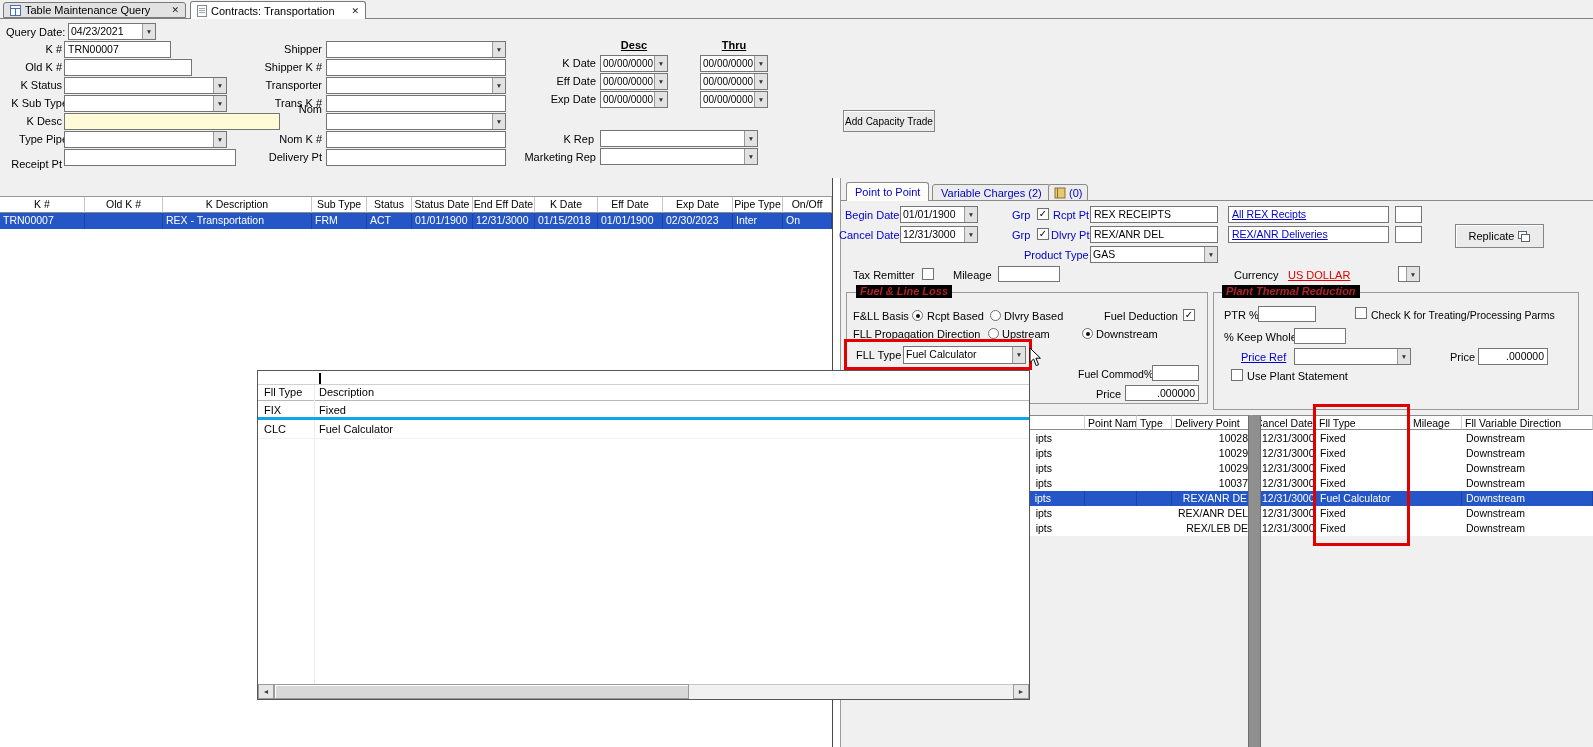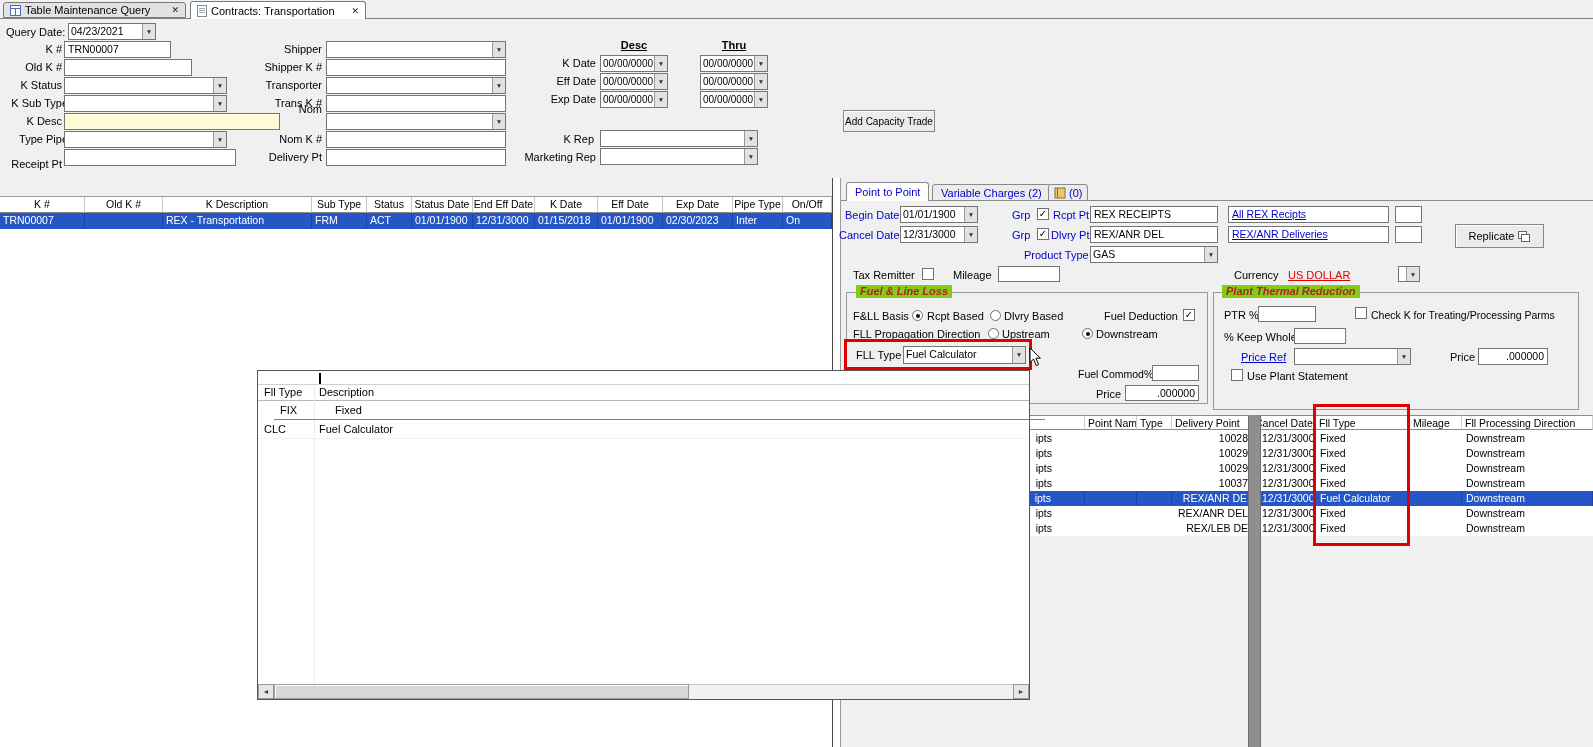--- a/index.html
+++ b/index.html
@@ -14,21 +14,21 @@
 .lnk{color:#0000cc;text-decoration:underline;white-space:nowrap;cursor:pointer}
 .txt{position:absolute;background:#fff;border:1px solid #757575;height:17px;line-height:15px;padding:0 3px;font-size:10.5px;white-space:nowrap;overflow:hidden}
 .cmb{position:absolute;background:#fff;border:1px solid #757575;height:17px;display:flex;overflow:hidden}
 .cmb .v{flex:1;padding:0 2px;line-height:15px;font-size:10.5px;white-space:nowrap;overflow:hidden}
 .cmb .a{width:13px;background:#e2e2e2;border-left:1px solid #9a9a9a;font-size:6.5px;line-height:15px;text-align:center;color:#333;flex:none}
 .chk{position:absolute;width:12px;height:12px;background:#fff;border:1px solid #707070;font-size:10px;line-height:10px;text-align:center;font-family:"DejaVu Sans",sans-serif;overflow:hidden}
 .rad{position:absolute;width:11px;height:11px;background:#fff;border:1px solid #707070;border-radius:50%}
 .rad.on::after{content:"";position:absolute;left:2.5px;top:2.5px;width:4px;height:4px;border-radius:50%;background:#111}
 .btn{position:absolute;background:#ebebeb;border:1px solid #858585;box-shadow:inset 1px 1px 0 #fff;display:flex;align-items:center;justify-content:center;gap:4px;cursor:pointer;white-space:nowrap}
 .grp{position:absolute;border:1px solid #999;background:transparent}
-.grp-t{position:absolute;background:#84cc16;padding:0 4px;color:#b22222;font-weight:bold;font-style:italic;white-space:nowrap;height:13px;line-height:13px}
+.grp-t{position:absolute;background:#000000;padding:0 4px;color:#b22222;font-weight:bold;font-style:italic;white-space:nowrap;height:13px;line-height:13px}
 .vline{position:absolute;width:1px}
 .hline{position:absolute;height:1px}
 .ghead{position:absolute;display:flex;background:#fff;border-top:1px solid #9a9a9a}
 .ghead .h{border-right:1px solid #c6c6c6;border-bottom:1px solid #8a8a8a;height:16px;line-height:15px;font-size:10.5px;text-align:center;overflow:hidden;white-space:nowrap;flex:none}
 .grow{position:absolute;display:flex}
 .grow .d{height:16px;line-height:15px;font-size:10.5px;padding:0 3px;overflow:hidden;white-space:nowrap;flex:none}
 .sel{background:#2456c8;color:#fff}
 .sel .d{border-right:1px solid rgba(0,0,0,0.2)}
 .mc0{width:85px}.mc1{width:78px}.mc2{width:149px}.mc3{width:55px}.mc4{width:45px}.mc5{width:61px}.mc6{width:62px}.mc7{width:63px}.mc8{width:65px}.mc9{width:70px}.mc10{width:50px}.mc11{width:49px}
 .p-head{position:absolute;display:flex}
@@ -313,21 +313,21 @@
 
 <div class="abs" style="left:841px;top:415px;width:752px;height:121px;background:#fff"></div>
 <div class="p-head" style="left:841px;top:415px;width:752px">
   <div class="h pc0"></div>
   <div class="h pc1">Point Name</div>
   <div class="h pc2">Type</div>
   <div class="h pc3">Delivery Point</div>
   <div class="h pc4">Cancel Date</div>
   <div class="h pc5">Fll Type</div>
   <div class="h pc6">Mileage</div>
-  <div class="h pc7">Fll Processing Direction</div>
+  <div class="h pc7">Fll Variable Direction</div>
 </div>
 <div class="p-row" style="left:841px;top:431px;width:752px">
   <div class="d pc0">ipts</div>
     <div class="d pc1"></div>
     <div class="d pc2"></div>
     <div class="d pc3">10028</div>
     <div class="d pc4">12/31/3000</div>
     <div class="d pc5">Fixed</div>
     <div class="d pc6"></div>
     <div class="d pc7">Downstream</div>
@@ -398,21 +398,21 @@
 <div class="popup">
   <div class="abs" style="left:0;top:0;width:771px;height:14px;border-bottom:1px solid #d0d0d0">
     <span></span>
     <div class="abs" style="left:61px;top:2px;width:2px;height:11px;background:#000"></div>
   </div>
   <div class="abs" style="left:0;top:14px;width:771px;height:16px;border-bottom:1px solid #b8b8b8;background:#fff">
     <span class="pop-cell1" style="top:1px">Fll Type</span>
     <span class="pop-cell2" style="top:1px">Description</span>
   </div>
   <div class="vline" style="left:56px;top:14px;height:300px;background:#ececec"></div>
-  <div class="abs" style="left:16px;top:30px;width:771px;height:19px;border-bottom:1px solid #0ea5e9">
+  <div class="abs" style="left:0;top:30px;width:771px;height:19px;border-bottom:3px solid #0ea5e9">
     <span class="pop-cell1" style="top:3px">FIX</span>
     <span class="pop-cell2" style="top:3px">Fixed</span>
   </div>
   <div class="abs" style="left:0;top:49px;width:771px;height:19px;border-bottom:1px solid #f0f0f0">
     <span class="pop-cell1" style="top:3px">CLC</span>
     <span class="pop-cell2" style="top:3px">Fuel Calculator</span>
   </div>
   <div class="abs" style="left:0;top:313px;width:771px;height:15px;background:#f1f1f1;border-top:1px solid #c8c8c8">
     <div class="sb-btn" style="left:0;top:-1px">◄</div>
     <div class="abs" style="left:16px;top:-1px;width:415px;height:15px;background:#d8d8d8;border:1px solid #9a9a9a;box-shadow:inset 1px 1px 0 #fff"></div>

